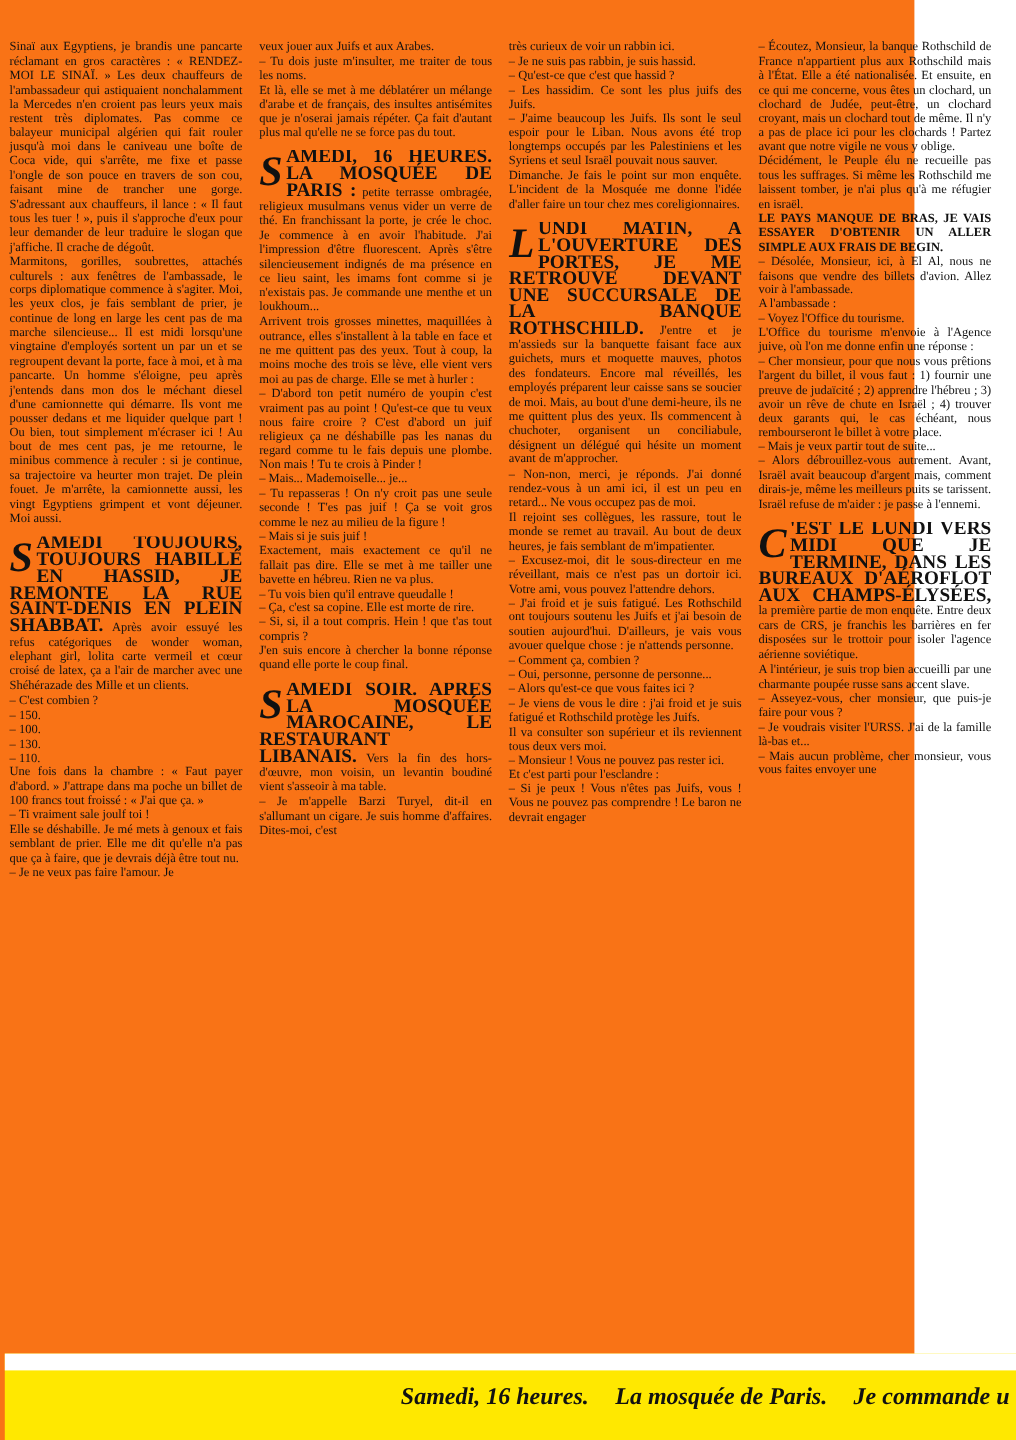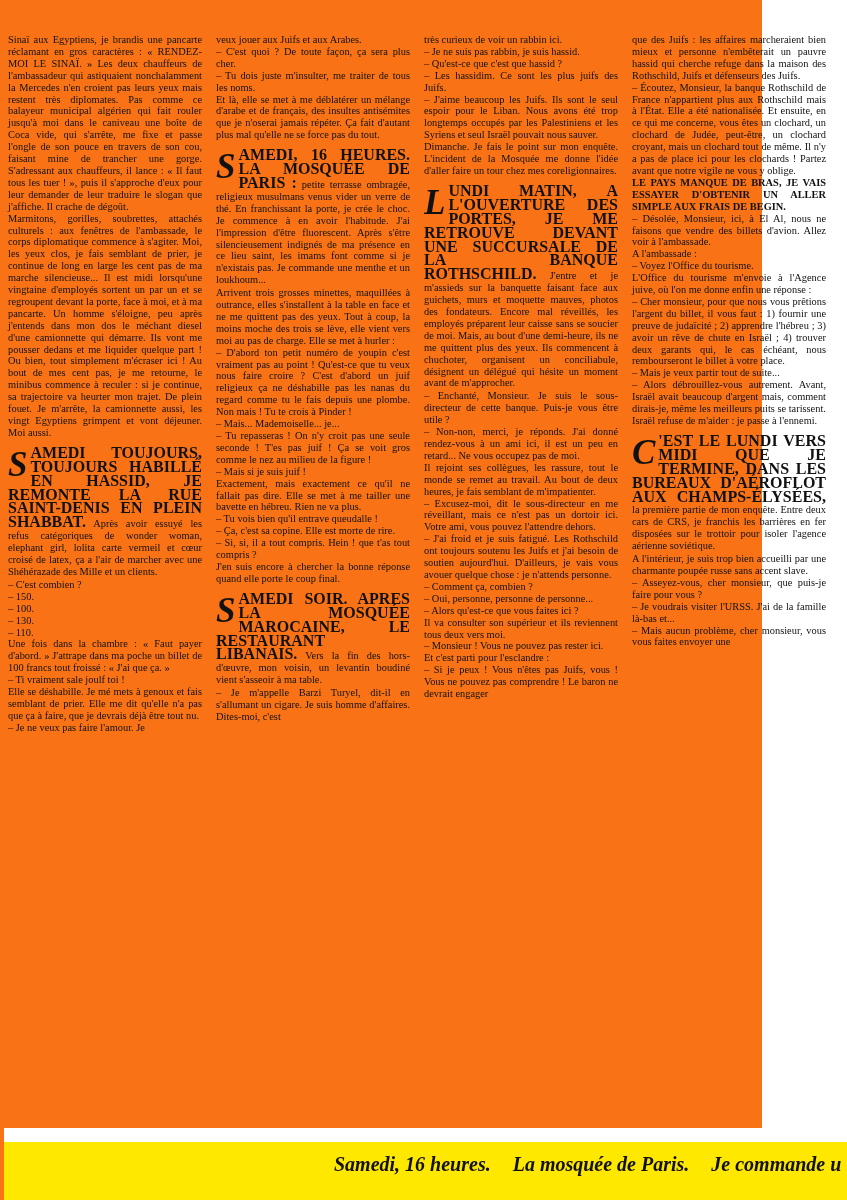--- a/index.html
+++ b/index.html
@@ -131,21 +131,20 @@
       <p class="para">– 130.</p>
       <p class="para">– 110.</p>
       <p class="para">Une fois dans la chambre : « Faut payer d'abord. » J'attrape dans ma poche un billet de 100 francs tout froissé : « J'ai que ça. »</p>
       <p class="para">– Ti vraiment sale joulf toi !</p>
       <p class="para">Elle se déshabille. Je mé mets à genoux et fais semblant de prier. Elle me dit qu'elle n'a pas que ça à faire, que je devrais déjà être tout nu.</p>
       <p class="para">– Je ne veux pas faire l'amour. Je</p>
     </div>
 
     <div class="col">
       <p class="para">veux jouer aux Juifs et aux Arabes.</p>
-      <p class="para">– C'est quoi ? De toute façon, ça sera plus cher.</p>
       <p class="para">– Tu dois juste m'insulter, me traiter de tous les noms.</p>
       <p class="para">Et là, elle se met à me déblatérer un mélange d'arabe et de français, des insultes antisémites que je n'oserai jamais répéter. Ça fait d'autant plus mal qu'elle ne se force pas du tout.</p>
       <div class="section">
         <span class="dropcap">S</span>
         <span class="lead">AMEDI, 16 HEURES. LA MOSQUÉE DE PARIS :</span><span class="lead-rest ital"> petite terrasse ombragée, religieux musulmans venus vider un verre de thé. En franchissant la porte, je crée le choc. Je commence à en avoir l'habitude. J'ai l'impression d'être fluorescent. Après s'être silencieusement indignés de ma présence en ce lieu saint, les imams font comme si je n'existais pas. Je commande une menthe et un loukhoum...</span>
       </div>
       <p class="para">Arrivent trois grosses minettes, maquillées à outrance, elles s'installent à la table en face et ne me quittent pas des yeux. Tout à coup, la moins moche des trois se lève, elle vient vers moi au pas de charge. Elle se met à hurler :</p>
       <p class="para">– D'abord ton petit numéro de youpin c'est vraiment pas au point ! Qu'est-ce que tu veux nous faire croire ? C'est d'abord un juif religieux ça ne déshabille pas les nanas du regard comme tu le fais depuis une plombe. Non mais ! Tu te crois à Pinder !</p>
       <p class="para">– Mais... Mademoiselle... je...</p>
       <p class="para">– Tu repasseras ! On n'y croit pas une seule seconde ! T'es pas juif ! Ça se voit gros comme le nez au milieu de la figure !</p>
@@ -166,37 +165,37 @@
       <p class="para">très curieux de voir un rabbin ici.</p>
       <p class="para">– Je ne suis pas rabbin, je suis hassid.</p>
       <p class="para">– Qu'est-ce que c'est que hassid ?</p>
       <p class="para">– Les hassidim. Ce sont les plus juifs des Juifs.</p>
       <p class="para">– J'aime beaucoup les Juifs. Ils sont le seul espoir pour le Liban. Nous avons été trop longtemps occupés par les Palestiniens et les Syriens et seul Israël pouvait nous sauver.</p>
       <p class="para">Dimanche. Je fais le point sur mon enquête. L'incident de la Mosquée me donne l'idée d'aller faire un tour chez mes coreligionnaires.</p>
       <div class="section">
         <span class="dropcap">L</span>
         <span class="lead">UNDI MATIN, À L'OUVERTURE DES PORTES, JE ME RETROUVE DEVANT UNE SUCCURSALE DE LA BANQUE ROTHSCHILD.</span><span class="lead-rest"> J'entre et je m'assieds sur la banquette faisant face aux guichets, murs et moquette mauves, photos des fondateurs. Encore mal réveillés, les employés préparent leur caisse sans se soucier de moi. Mais, au bout d'une demi-heure, ils ne me quittent plus des yeux. Ils commencent à chuchoter, organisent un conciliabule, désignent un délégué qui hésite un moment avant de m'approcher.</span>
       </div>
-      <p class="para">– Enchanté, Monsieur. Je suis le sous-directeur de cette banque. Puis-je vous être utile ?</p>
       <p class="para">– Non-non, merci, je réponds. J'ai donné rendez-vous à un ami ici, il est un peu en retard... Ne vous occupez pas de moi.</p>
       <p class="para">Il rejoint ses collègues, les rassure, tout le monde se remet au travail. Au bout de deux heures, je fais semblant de m'impatienter.</p>
       <p class="para">– Excusez-moi, dit le sous-directeur en me réveillant, mais ce n'est pas un dortoir ici. Votre ami, vous pouvez l'attendre dehors.</p>
       <p class="para">– J'ai froid et je suis fatigué. Les Rothschild ont toujours soutenu les Juifs et j'ai besoin de soutien aujourd'hui. D'ailleurs, je vais vous avouer quelque chose : je n'attends personne.</p>
       <p class="para">– Comment ça, combien ?</p>
       <p class="para">– Oui, personne, personne de personne...</p>
       <p class="para">– Alors qu'est-ce que vous faites ici ?</p>
+      <p class="para">– Je viens de vous le dire : j'ai froid et je suis fatigué et Rothschild protège les Juifs.</p>
       <p class="para">Il va consulter son supérieur et ils reviennent tous deux vers moi.</p>
       <p class="para">– Monsieur ! Vous ne pouvez pas rester ici.</p>
       <p class="para">Et c'est parti pour l'esclandre :</p>
       <p class="para">– Si je peux ! Vous n'êtes pas Juifs, vous ! Vous ne pouvez pas comprendre ! Le baron ne devrait engager</p>
     </div>
 
     <div class="col">
-      <p class="para">que des Juifs : les affaires marcheraient bien mieux et personne n'embêterait un pauvre hassid qui cherche refuge dans la maison des Rothschild, Juifs et défenseurs des Juifs.</p>
       <p class="para">– Écoutez, Monsieur, la banque Rothschild de France n'appartient plus aux Rothschild mais à l'État. Elle a été nationalisée. Et ensuite, en ce qui me concerne, vous êtes un clochard, un clochard de Judée, peut-être, un clochard croyant, mais un clochard tout de même. Il n'y a pas de place ici pour les clochards ! Partez avant que notre vigile ne vous y oblige.</p>
+      <p class="para">Décidément, le Peuple élu ne recueille pas tous les suffrages. Si même les Rothschild me laissent tomber, je n'ai plus qu'à me réfugier en israël.</p>
       <p class="para bolditalcaps">LE PAYS MANQUE DE BRAS, JE VAIS ESSAYER D'OBTENIR UN ALLER SIMPLE AUX FRAIS DE BEGIN.</p>
       <p class="para">– Désolée, Monsieur, ici, à El Al, nous ne faisons que vendre des billets d'avion. Allez voir à l'ambassade.</p>
       <p class="para">A l'ambassade :</p>
       <p class="para">– Voyez l'Office du tourisme.</p>
       <p class="para">L'Office du tourisme m'envoie à l'Agence juive, où l'on me donne enfin une réponse :</p>
       <p class="para">– Cher monsieur, pour que nous vous prêtions l'argent du billet, il vous faut : 1) fournir une preuve de judaïcité ; 2) apprendre l'hébreu ; 3) avoir un rêve de chute en Israël ; 4) trouver deux garants qui, le cas échéant, nous rembourseront le billet à votre place.</p>
       <p class="para">– Mais je veux partir tout de suite...</p>
       <p class="para">– Alors débrouillez-vous autrement. Avant, Israël avait beaucoup d'argent mais, comment dirais-je, même les meilleurs puits se tarissent.</p>
       <p class="para">Israël refuse de m'aider : je passe à l'ennemi.</p>
       <div class="section">

